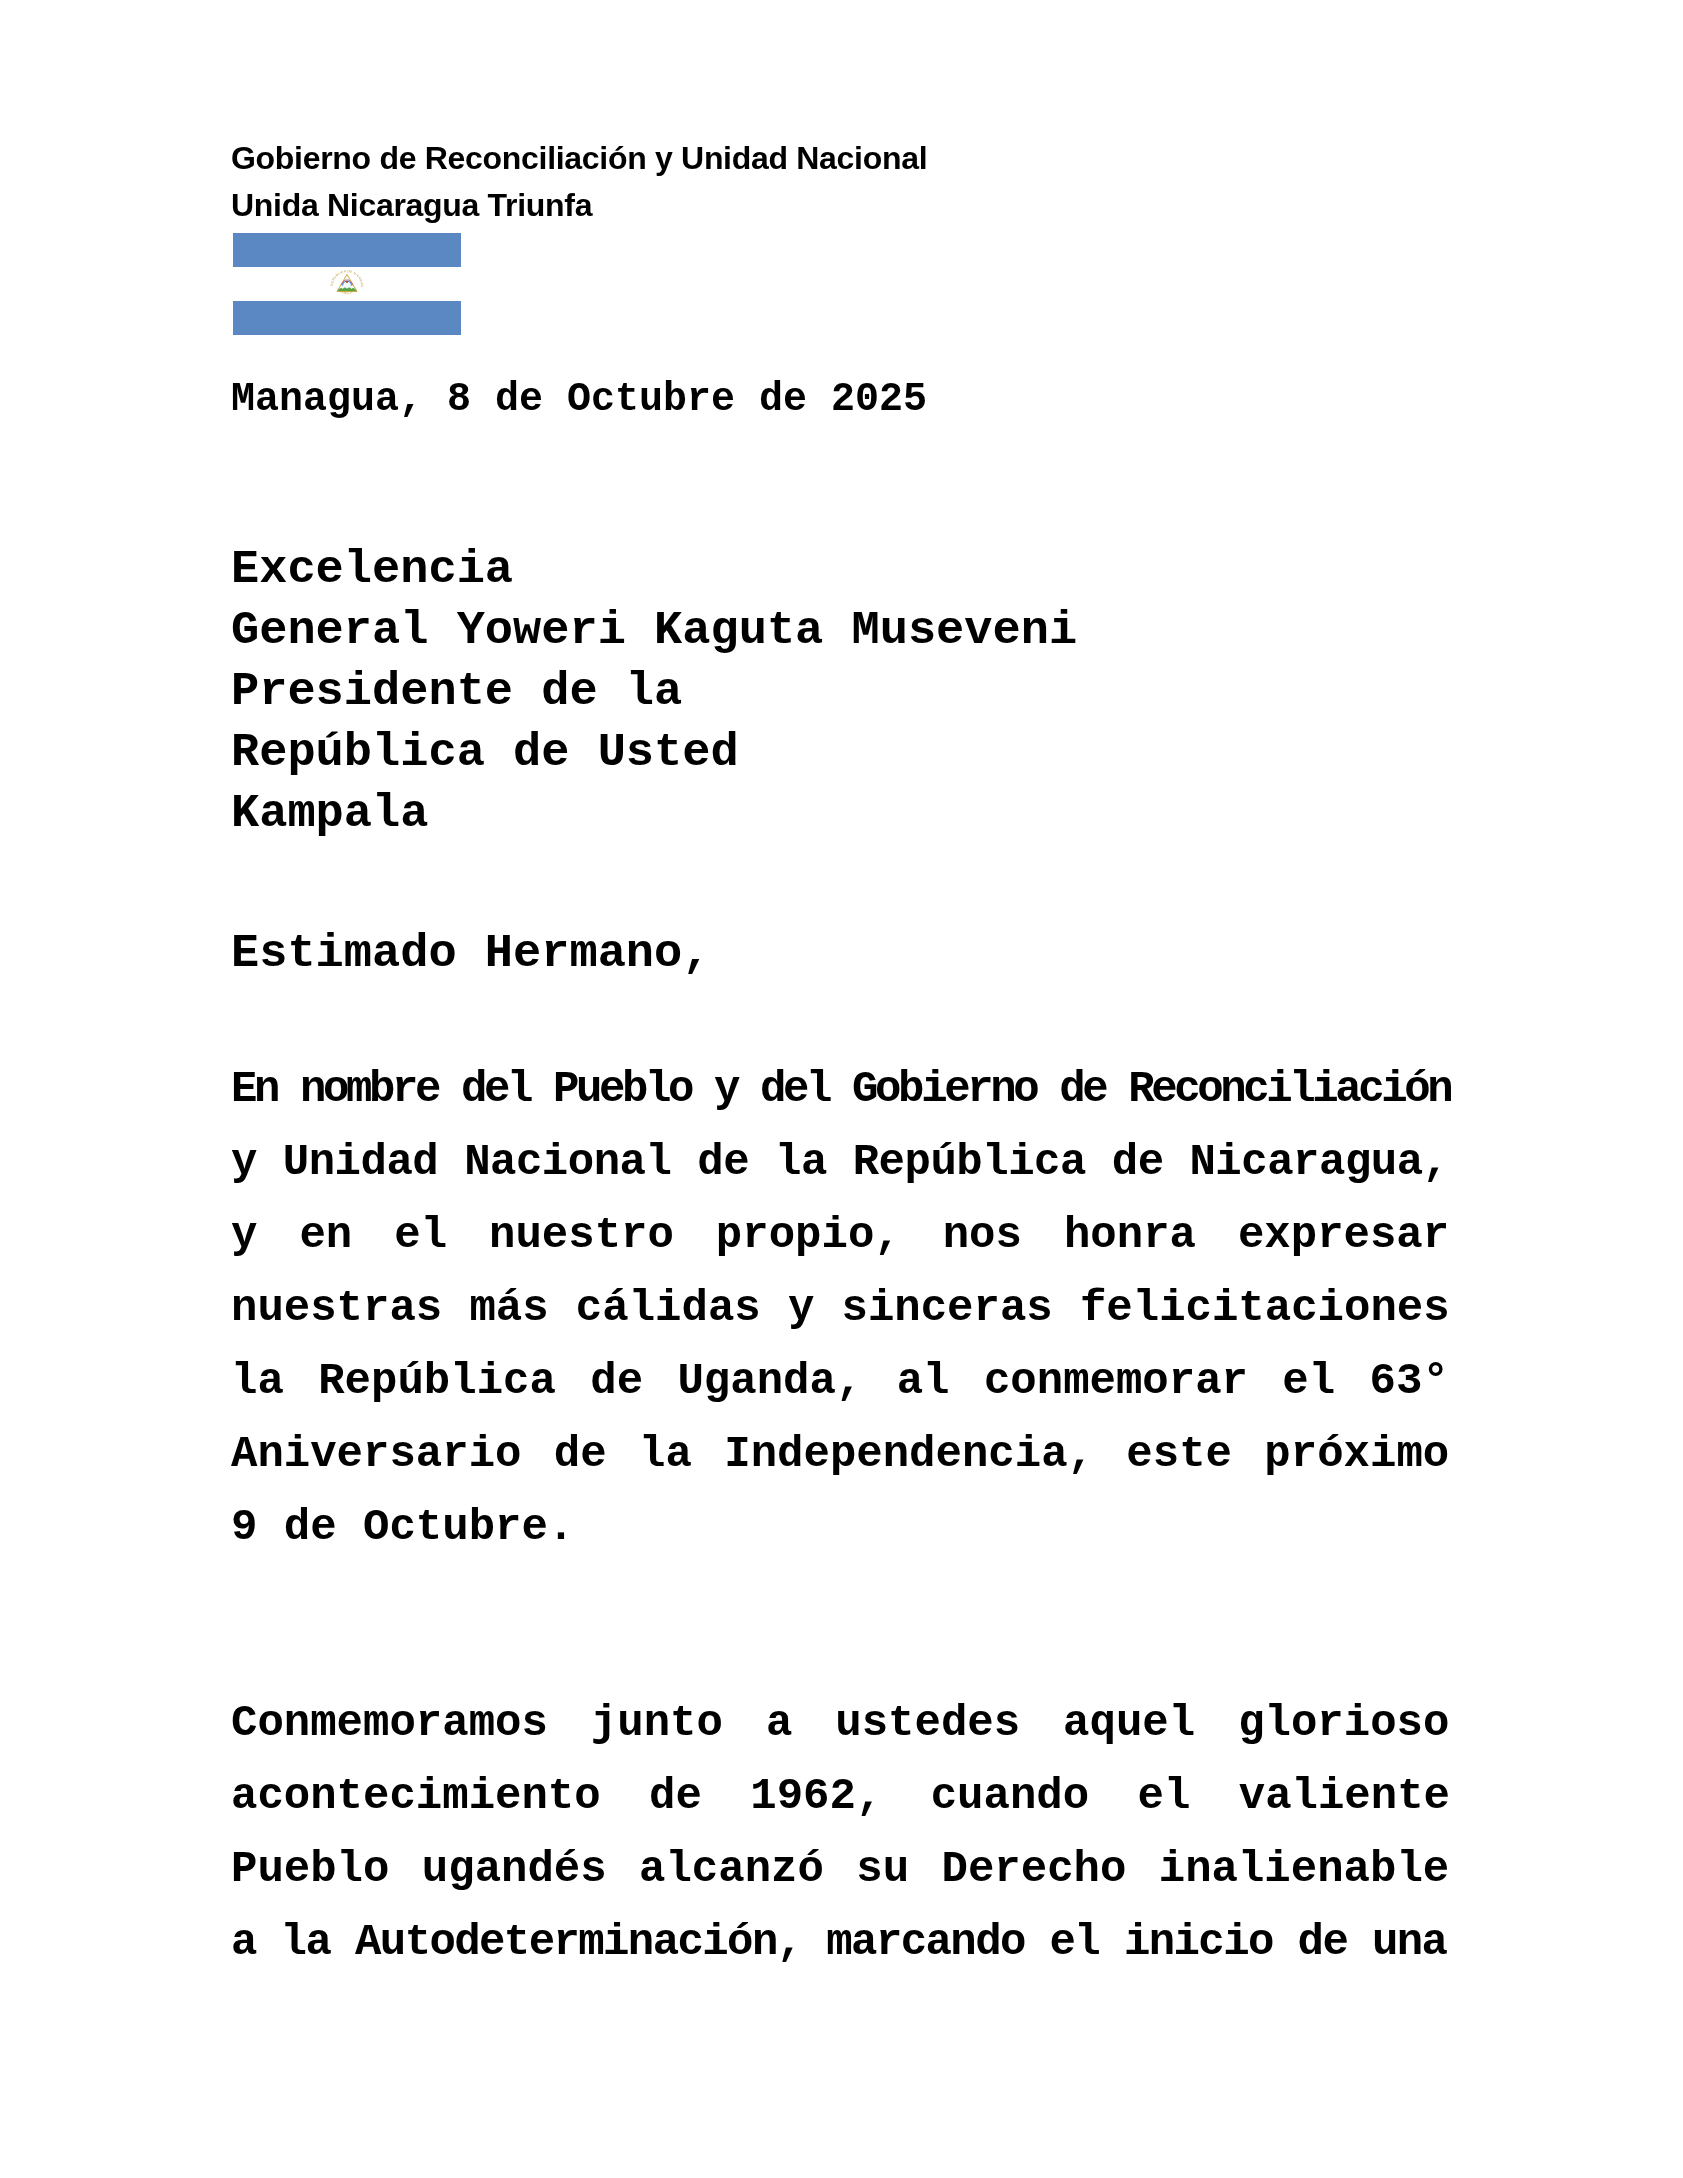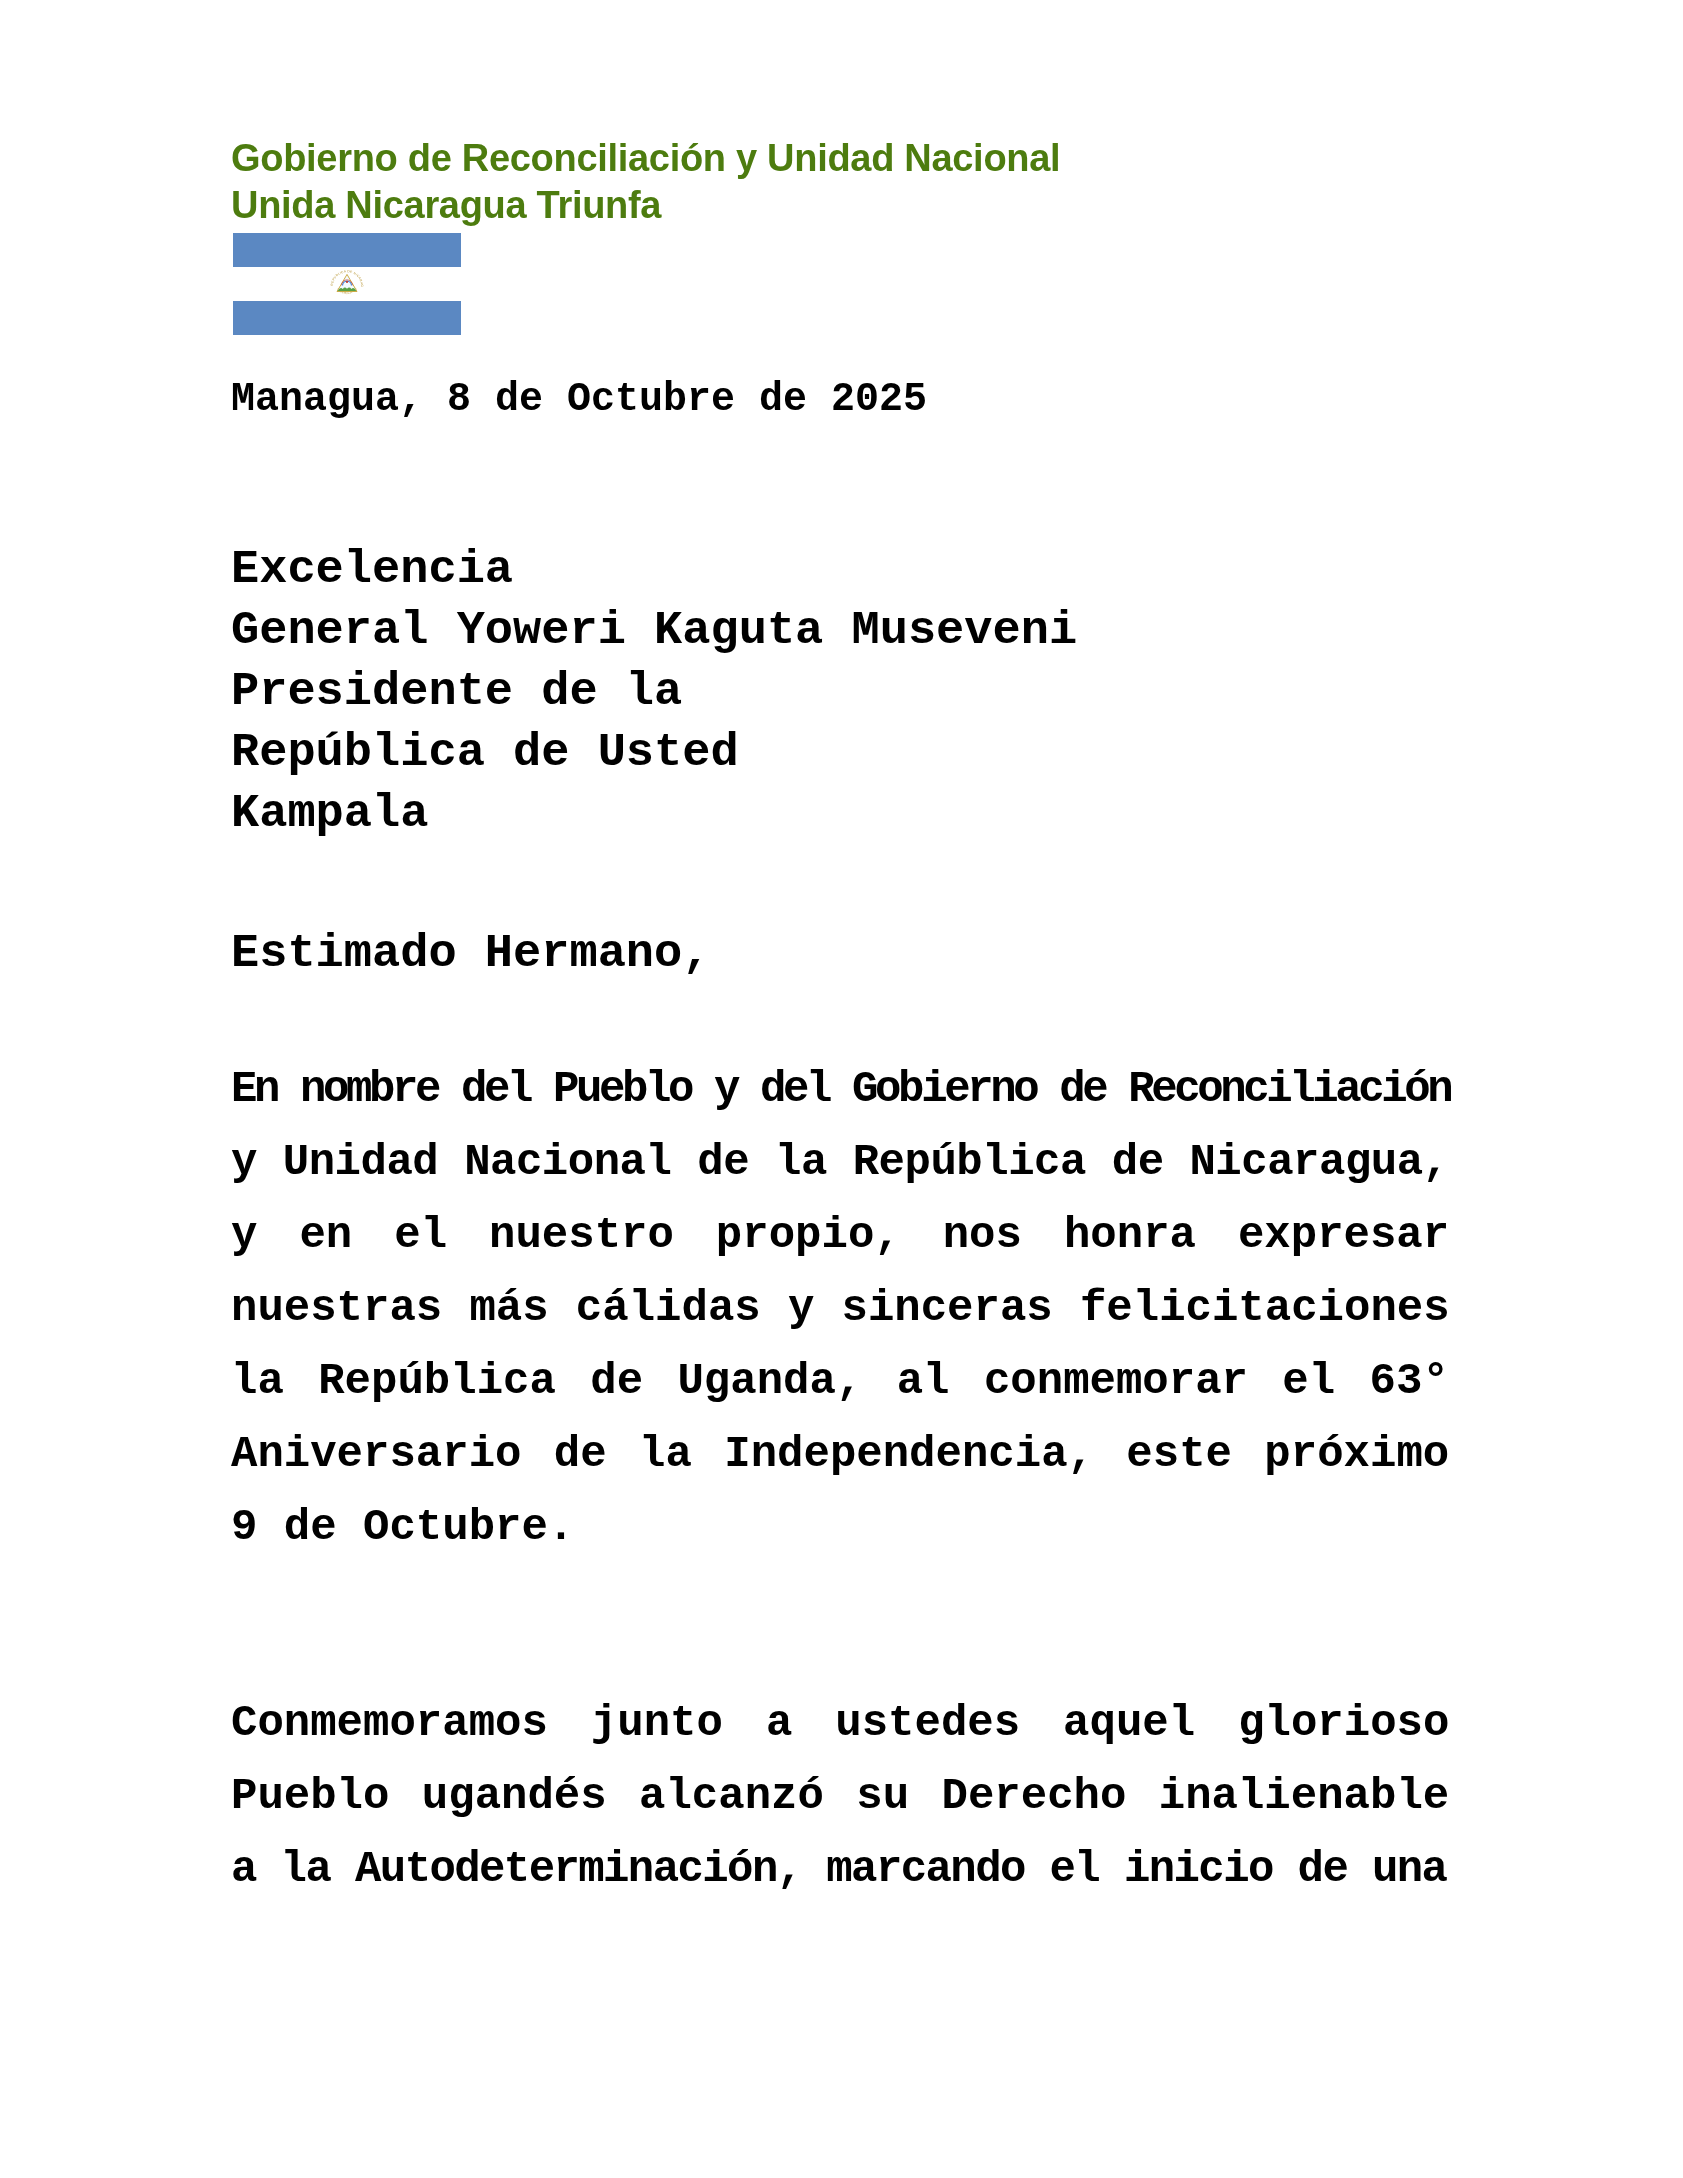--- a/index.html
+++ b/index.html
@@ -5,21 +5,21 @@
   html,body{margin:0;padding:0;background:#ffffff;}
   .page{
     position:relative;width:1683px;height:2178px;background:#ffffff;
     overflow:hidden;color:#000;
   }
   .mono{font-family:"Liberation Mono",monospace;font-weight:700;color:#000;}
 
   .letterhead{position:absolute;left:231px;top:135px;}
   .letterhead .hline{
     font-family:"Liberation Sans",sans-serif;font-weight:700;
-    font-size:38px;line-height:47px;color:#4d7c0f;letter-spacing:-0.3px;white-space:nowrap;
+    font-size:32px;line-height:47px;color:#000000;letter-spacing:-0.3px;white-space:nowrap;
   }
 
   .flag{position:absolute;left:233px;top:233px;width:228px;height:102px;display:flex;flex-direction:column;}
   .flag .stripe{flex:1 1 33.33%;}
   .flag .blue{background:#5B88C2;}
   .flag .white{background:#FFFFFF;position:relative;}
   .emblem{position:absolute;left:50%;top:50%;transform:translate(-50%,-50%);}
 
   .dateline{
     position:absolute;left:231px;top:374px;
@@ -89,18 +89,19 @@
       <div class="line"><span style="display: inline-block; white-space: nowrap; letter-spacing: -0.5px;">y Unidad Nacional de la República de Nicaragua,</span></div>
       <div class="line"><span style="display: inline-block; white-space: nowrap; word-spacing: 15.6px;">y en el nuestro propio, nos honra expresar</span></div>
       <div class="line"><span style="display: inline-block; white-space: nowrap; word-spacing: 0.8px;">nuestras más cálidas y sinceras felicitaciones</span></div>
       <div class="line"><span style="display: inline-block; white-space: nowrap; word-spacing: 8px;">la República de Uganda, al conmemorar el 63°</span></div>
       <div class="line"><span style="display: inline-block; white-space: nowrap; word-spacing: 6px;">Aniversario de la Independencia, este próximo</span></div>
       <div class="line last">9 de Octubre.</div>
     </div>
 
   <div class="para para-2 mono fit">
       <div class="line"><span style="display: inline-block; white-space: nowrap; word-spacing: 16.6px;">Conmemoramos junto a ustedes aquel glorioso</span></div>
+      <div class="line"><span style="display: inline-block; white-space: nowrap; word-spacing: 22px;">acontecimiento de 1962, cuando el valiente</span></div>
       <div class="line"><span style="display: inline-block; white-space: nowrap; word-spacing: 6px;">Pueblo ugandés alcanzó su Derecho inalienable</span></div>
       <div class="line"><span style="display: inline-block; white-space: nowrap; letter-spacing: -1.6px;">a la Autodeterminación, marcando el inicio de una</span></div>
     </div>
 
 </div>
 
 
 </body></html>

